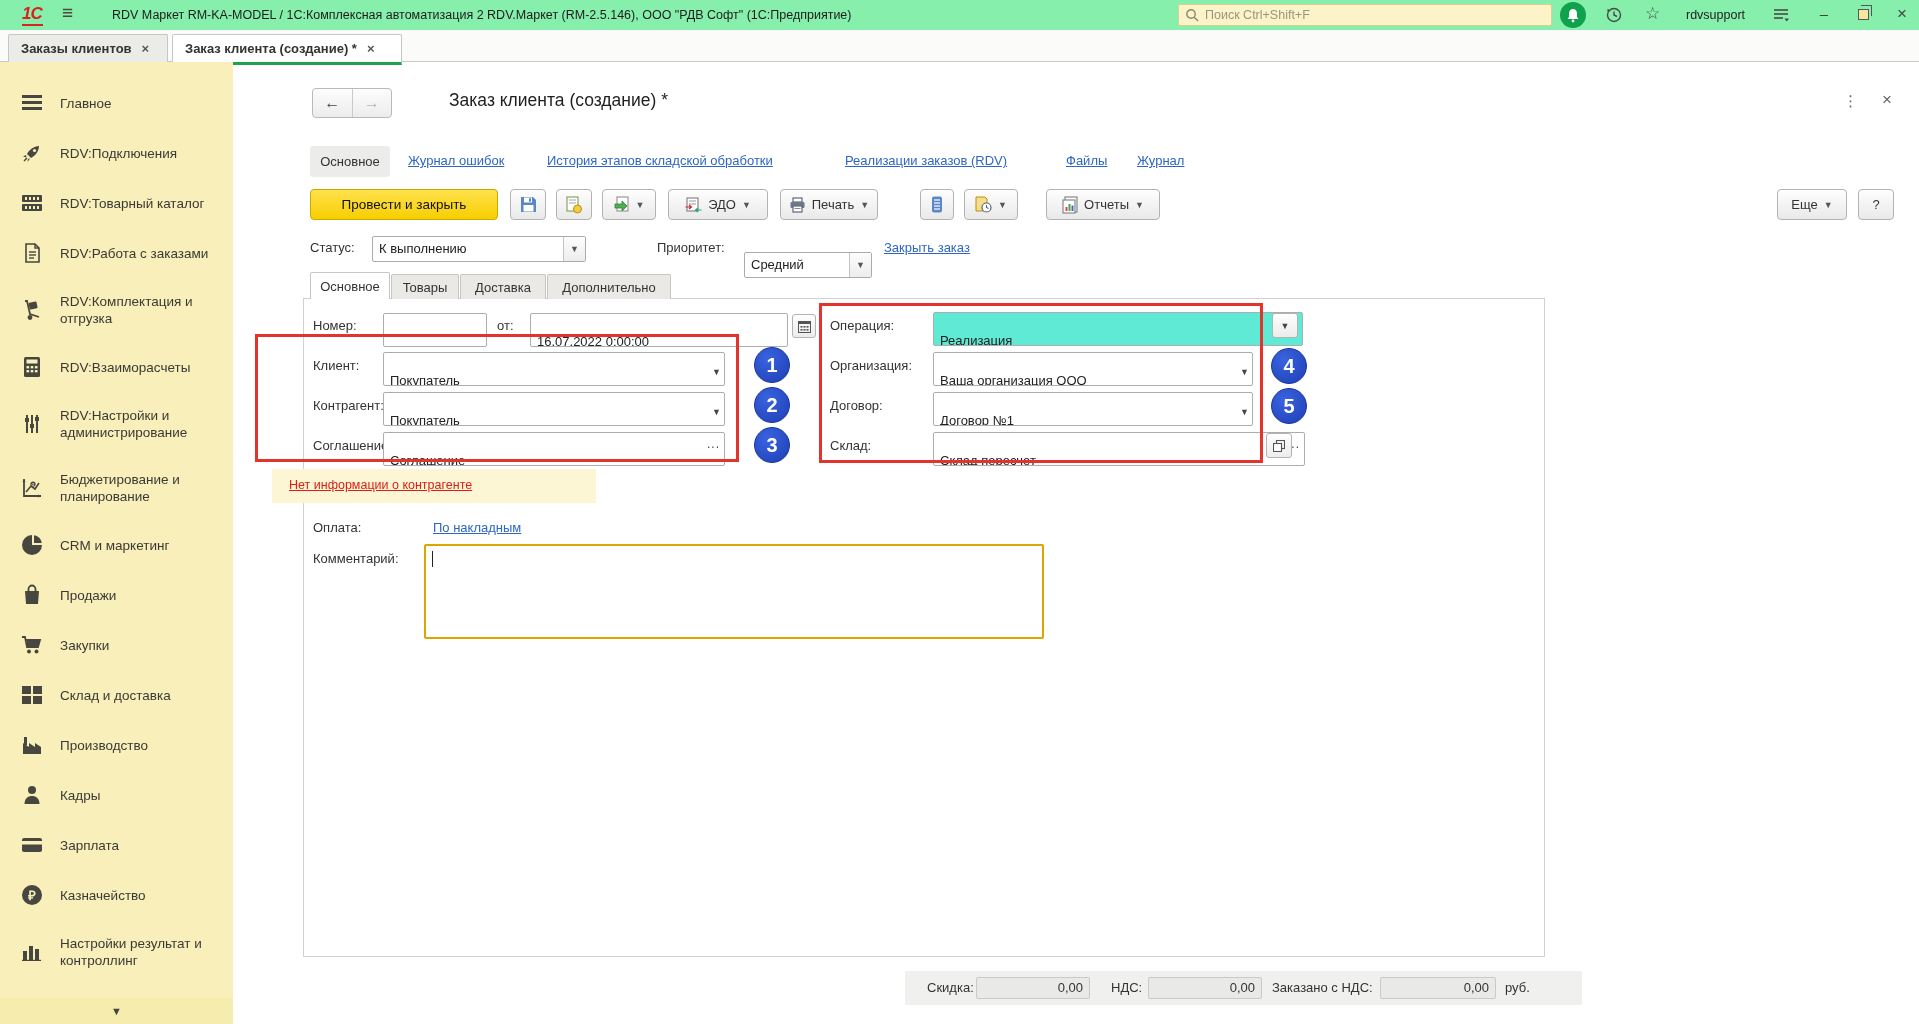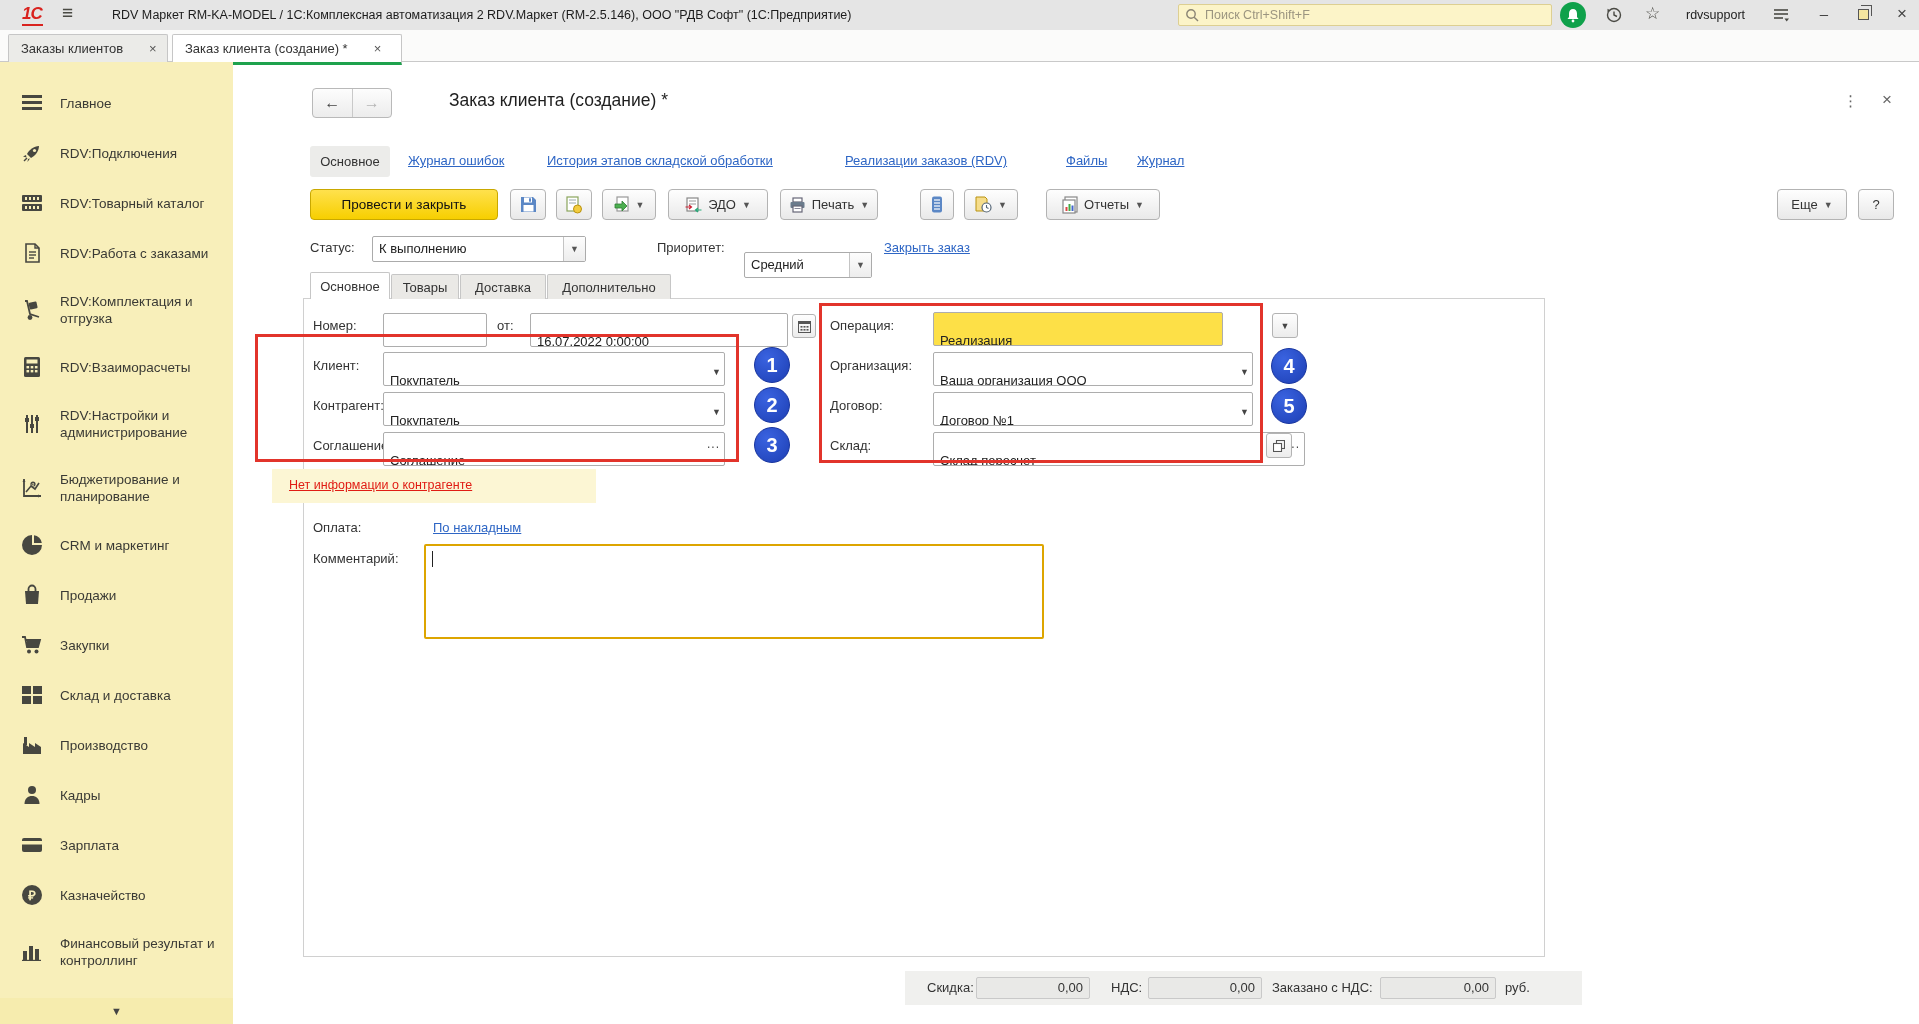--- a/index.html
+++ b/index.html
@@ -1,36 +1,36 @@
 <!DOCTYPE html>
 <html><head>
 <meta charset="utf-8">
 <style>
   * { margin:0; padding:0; box-sizing:border-box; }
   html,body { width:1919px; height:1024px; font-family:"Liberation Sans",sans-serif; }
   #screen { position:relative; width:1919px; height:1024px; background:#fff; overflow:hidden; font-size:13px; color:#2b2b2b; }
 
   
-  .titlebar { position:absolute; left:0; top:0; width:1919px; height:30px; background:#e5e5e5; }
+  .titlebar { position:absolute; left:0; top:0; width:1919px; height:30px; background:#86efac; }
   .logo1c { position:absolute; left:22px; top:4px; font-size:17px; font-weight:bold; color:#d9231f; font-style:italic; letter-spacing:-1px; border-bottom:2px solid #d9231f; line-height:20px; padding:0 1px 0 0; }
   .tb-burger { position:absolute; left:62px; top:2px; font-size:19px; color:#4a4a44; cursor:pointer; }
   .tb-title { position:absolute; left:112px; top:0; line-height:30px; font-size:12.5px; color:#1c1c1c; white-space:nowrap; }
   .tb-search { position:absolute; left:1178px; top:4px; width:374px; height:22px; background:#fcf4c8; border:1px solid #ddcf92; border-radius:2px; display:flex; align-items:center; padding-left:6px; gap:6px; }
   .tb-search .ph { color:#9b9580; font-size:12.5px; }
   .tb-bell { position:absolute; left:1560px; top:2px; width:26px; height:26px; border-radius:50%; background:#0fa14b; display:flex; align-items:center; justify-content:center; }
   .tb-ic { position:absolute; top:5px; width:22px; height:20px; display:flex; align-items:center; justify-content:center; color:#4a4a44; }
   .tb-user { position:absolute; left:1686px; top:0; line-height:30px; font-size:12.5px; color:#222;text-align:center; }
   .tb-star { position:absolute; left:1645px; top:3px; font-size:17px; color:#4a4a44; }
   .winbtn { position:absolute; top:0; height:30px; line-height:28px; color:#444; text-align:center; width:24px; cursor:pointer; }
   .restore-glyph { position:absolute; left:1858px; top:9px; width:11px; height:11px; border:1.5px solid #555; background:#f5e6a0; }
   .restore-glyph:before { content:""; position:absolute; left:2px; top:-5px; width:10px; height:10px; border:1.5px solid #555; border-left:none; border-bottom:none; }
 
   
   .tabbar { position:absolute; left:0; top:30px; width:1919px; height:32px; background:#fbfbfa; border-bottom:1px solid #c9c9c9; }
-  .wtab { position:absolute; top:4px; height:28px; display:flex; align-items:center; gap:26px; padding:0 10px 0 12px; border:1px solid #c6c6c6; border-bottom:none; border-radius:2px 2px 0 0; font-size:13px; color:#333; cursor:pointer; }
+  .wtab { position:absolute; top:4px; height:28px; display:flex; align-items:center; gap:10px; padding:0 10px 0 12px; border:1px solid #c6c6c6; border-bottom:none; border-radius:2px 2px 0 0; font-size:13px; color:#333; cursor:pointer;font-weight:bold; }
   .wtab .x { color:#555; font-size:13px; }
   .wtab.inactive { background:#ebebe8; }
   .wtab.active { background:#fff; border-bottom:3px solid #1ea24d; height:31px; top:4px; }
 
   
   .sidebar { position:absolute; left:0; top:62px; width:233px; height:962px; background:#f8efba; overflow:hidden; padding-top:16px; }
   .sb-item { display:flex; align-items:center; gap:16px; padding-left:20px; padding-right:8px; height:50px; cursor:pointer; }
   .sb-item.tall { height:64px; }
   .sb-item .ic { width:24px; min-width:24px; height:24px; display:flex; align-items:center; justify-content:center; color:#474740; }
   .sb-item .lb { font-size:13.5px; color:#3a3a35; line-height:17px; }
@@ -332,21 +332,21 @@
     </div>
     <div class="sb-item tall">
       <span class="ic">
           <svg width="20" height="18" viewBox="0 0 20 18">
             <rect x="1" y="8" width="4" height="9" fill="#474740"></rect>
             <rect x="7" y="3" width="4" height="14" fill="#474740"></rect>
             <rect x="13" y="6" width="4" height="11" fill="#474740"></rect>
             <line x1="0" y1="17.5" x2="19" y2="17.5" stroke="#474740" stroke-width="1.4"></line>
           </svg>
         </span>
-      <span class="lb">Финансовый результат и контроллинг</span>
+      <span class="lb">Настройки результат и контроллинг</span>
     </div>
     <div class="sb-more">
       <span>▼</span>
     </div>
   </div>
 
   <div class="navbtns">
     <div class="nb back">←</div>
     <div class="nb fwd">→</div>
   </div>
@@ -509,21 +509,21 @@
     <span>Покупатель</span>
     <span class="inner-arr">▼</span>
   </div>
   <div class="lbl" style="left:313px; top:438px">Соглашение:</div>
   <div class="fld" style="left:383px; top:432px; width:342px">
     <span>Соглашение</span>
     <span class="inner-dots">...</span>
   </div>
 
   <div class="lbl" style="left:830px; top:318px">Операция:</div>
-  <div class="fld" style="left:933px; top:312px; width:290px; background:#fde047">
+  <div class="fld" style="left:933px; top:312px; width:370px; background:#5eead4">
     <span>Реализация</span>
   </div>
   <div class="sqbtn" style="left:1272px; top:313px">
     <span>▼</span>
   </div>
 
   <div class="lbl" style="left:830px; top:358px">Организация:</div>
   <div class="fld" style="left:933px; top:352px; width:320px">
     <span>Ваша организация ООО</span>
     <span class="inner-arr">▼</span>

